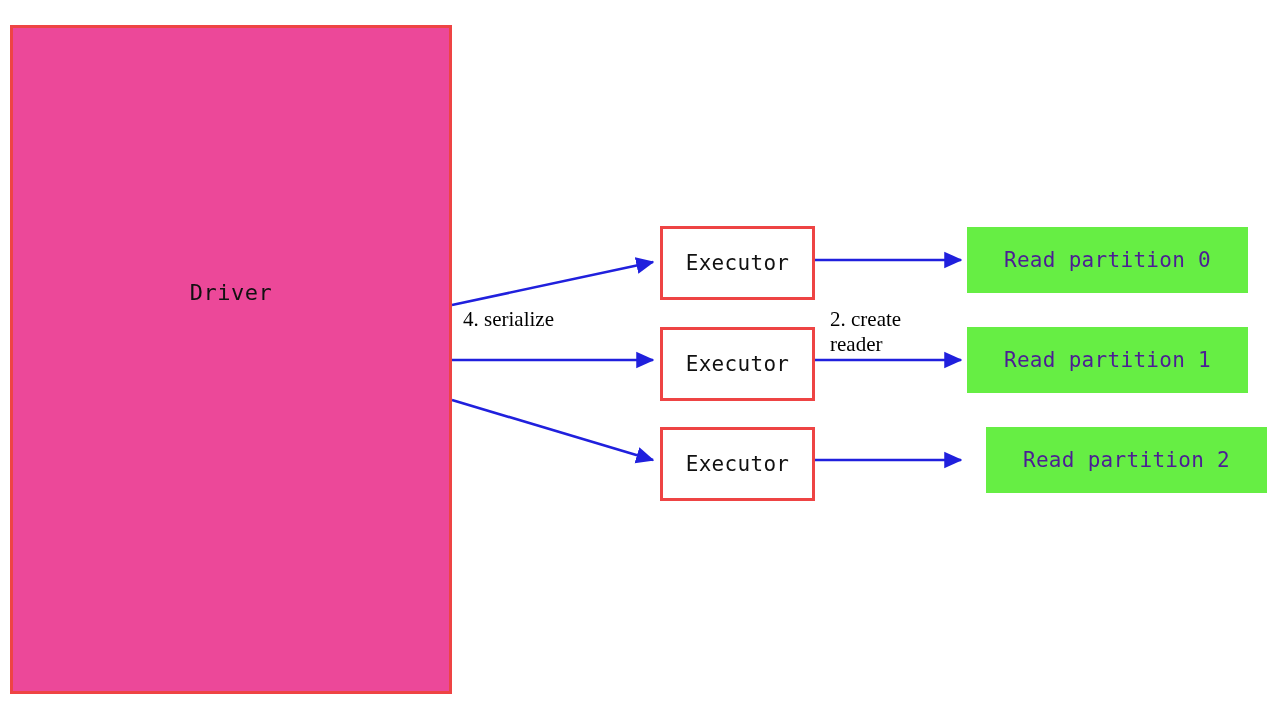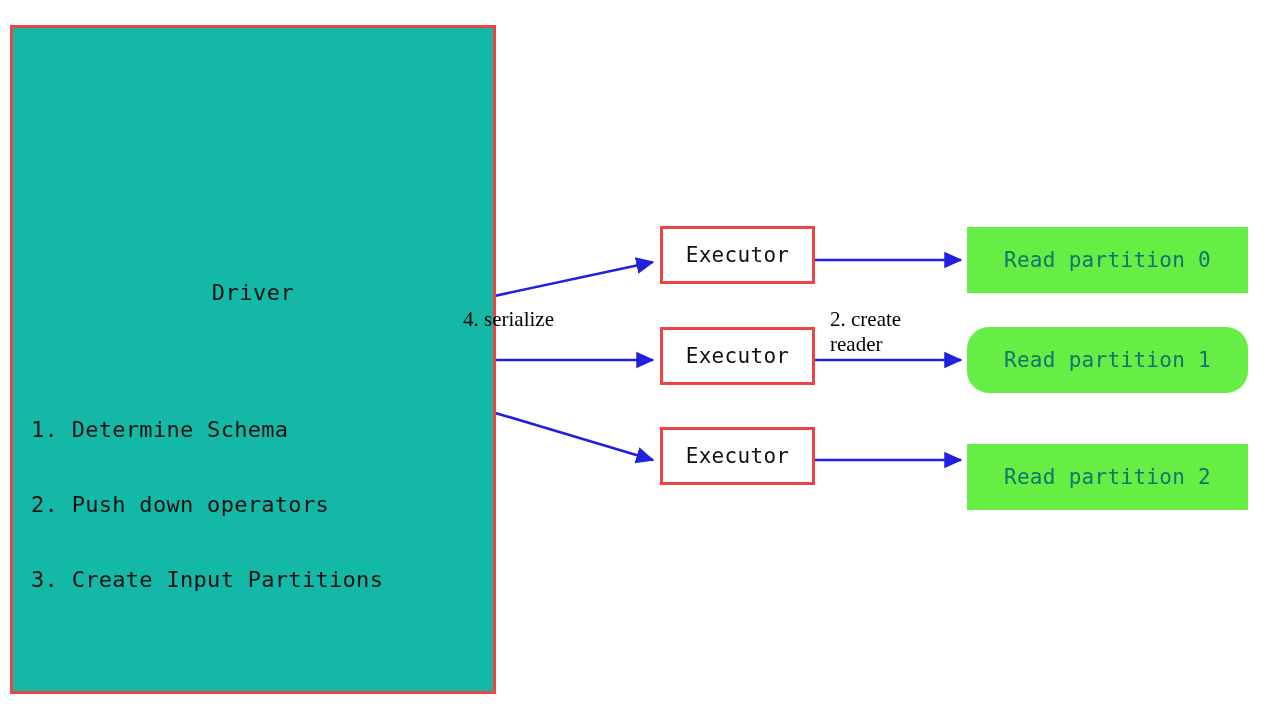--- a/index.html
+++ b/index.html
@@ -23,25 +23,25 @@
     width: 1270px;
     height: 710px;
     pointer-events: none;
   }
 
   
   .driver-box {
     position: absolute;
     left: 10px;
     top: 25px;
-    width: 486px;
+    width: 442px;
     height: 669px;
     border: 3px solid #ee4444;
     box-sizing: border-box;
-    background: #14b8a6;
+    background: #ec4899;
   }
   .driver-title {
     position: absolute;
     left: 0;
     right: 0;
     top: 252px;
     text-align: center;
     font-family: "DejaVu Sans Mono", "Liberation Mono", monospace;
     font-size: 22px;
     color: #111111;
@@ -57,21 +57,21 @@
     color: #111111;
     white-space: pre;
     letter-spacing: 0.3px;
   }
   .driver-steps div { white-space: pre; }
 
   
   .exec-box {
     position: absolute;
     width: 155px;
-    height: 58px;
+    height: 74px;
     border: 3px solid #ee4444;
     box-sizing: border-box;
     background: #ffffff;
     display: flex;
     align-items: center;
     justify-content: center;
     font-family: "DejaVu Sans Mono", "Liberation Mono", monospace;
     font-size: 21px;
     color: #111111;
     letter-spacing: 0.3px;
@@ -86,26 +86,26 @@
     left: 967px;
     width: 281px;
     height: 66px;
     background: #66ee44;
     box-sizing: border-box;
     display: flex;
     align-items: center;
     justify-content: center;
     font-family: "DejaVu Sans Mono", "Liberation Mono", monospace;
     font-size: 21px;
-    color: #0f766e;
+    color: #4c1d95;
     letter-spacing: 0.3px;
   }
   .part-0 { top: 227px; }
-  .part-1 { top: 327px; border-radius: 22px; }
-  .part-2 { top: 444px; }
+  .part-1 { top: 327px; }
+  .part-2 { top: 427px; margin-left: 19px; }
 
   
   .edge-label {
     position: absolute;
     text-align: left;
     font-family: "Liberation Serif", "DejaVu Serif", serif;
     font-size: 21px;
     line-height: 25px;
     color: #000000;
   }
@@ -152,25 +152,20 @@
       <line x1="815" y1="360" x2="961" y2="360" stroke="#2020dd" stroke-width="2.6" marker-end="url(#arrowblue)"></line>
     </g>
 
     <g>
       <line x1="815" y1="460" x2="961" y2="460" stroke="#2020dd" stroke-width="2.6" marker-end="url(#arrowblue)"></line>
     </g>
   </svg>
 
   <div class="driver-box">
     <div class="driver-title">Driver</div>
-    <div class="driver-steps">
-      <div>1. Determine Schema</div>
-      <div>2. Push down operators</div>
-      <div>3. Create Input Partitions</div>
-    </div>
   </div>
 
   <div class="exec-box exec-0">
     <span>Executor</span>
   </div>
   <div class="exec-box exec-1">
     <span>Executor</span>
   </div>
   <div class="exec-box exec-2">
     <span>Executor</span>

